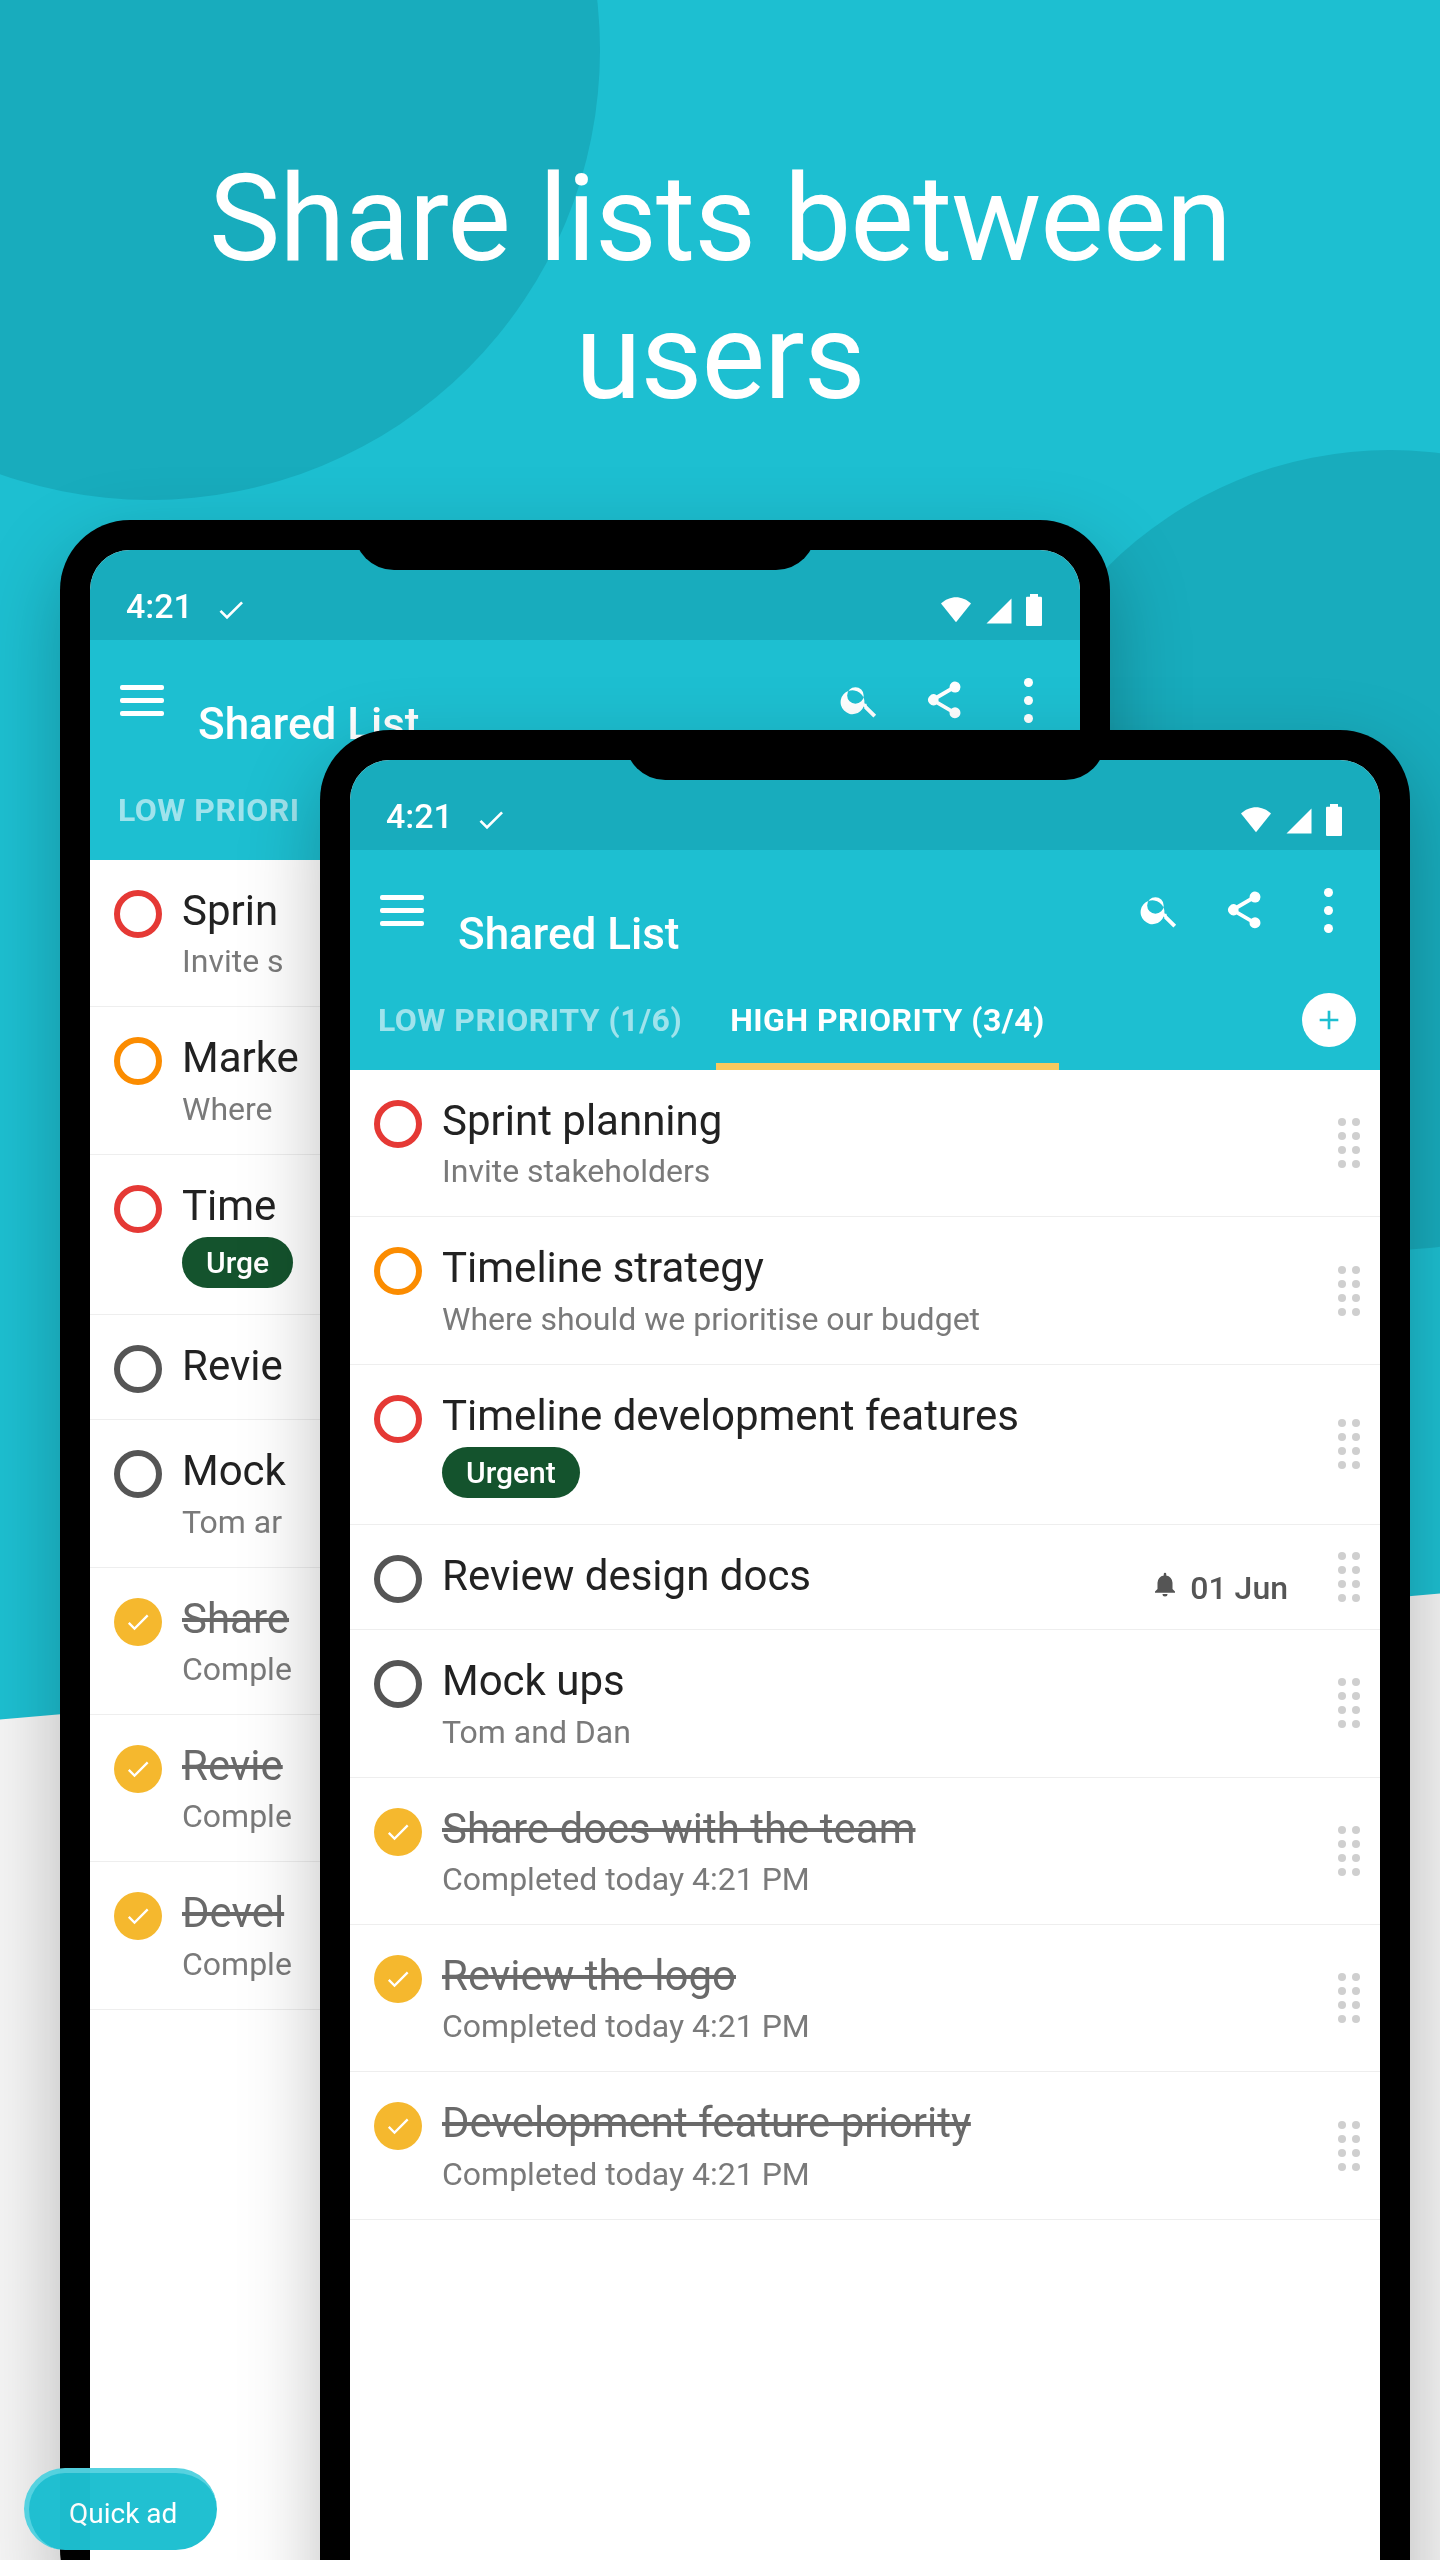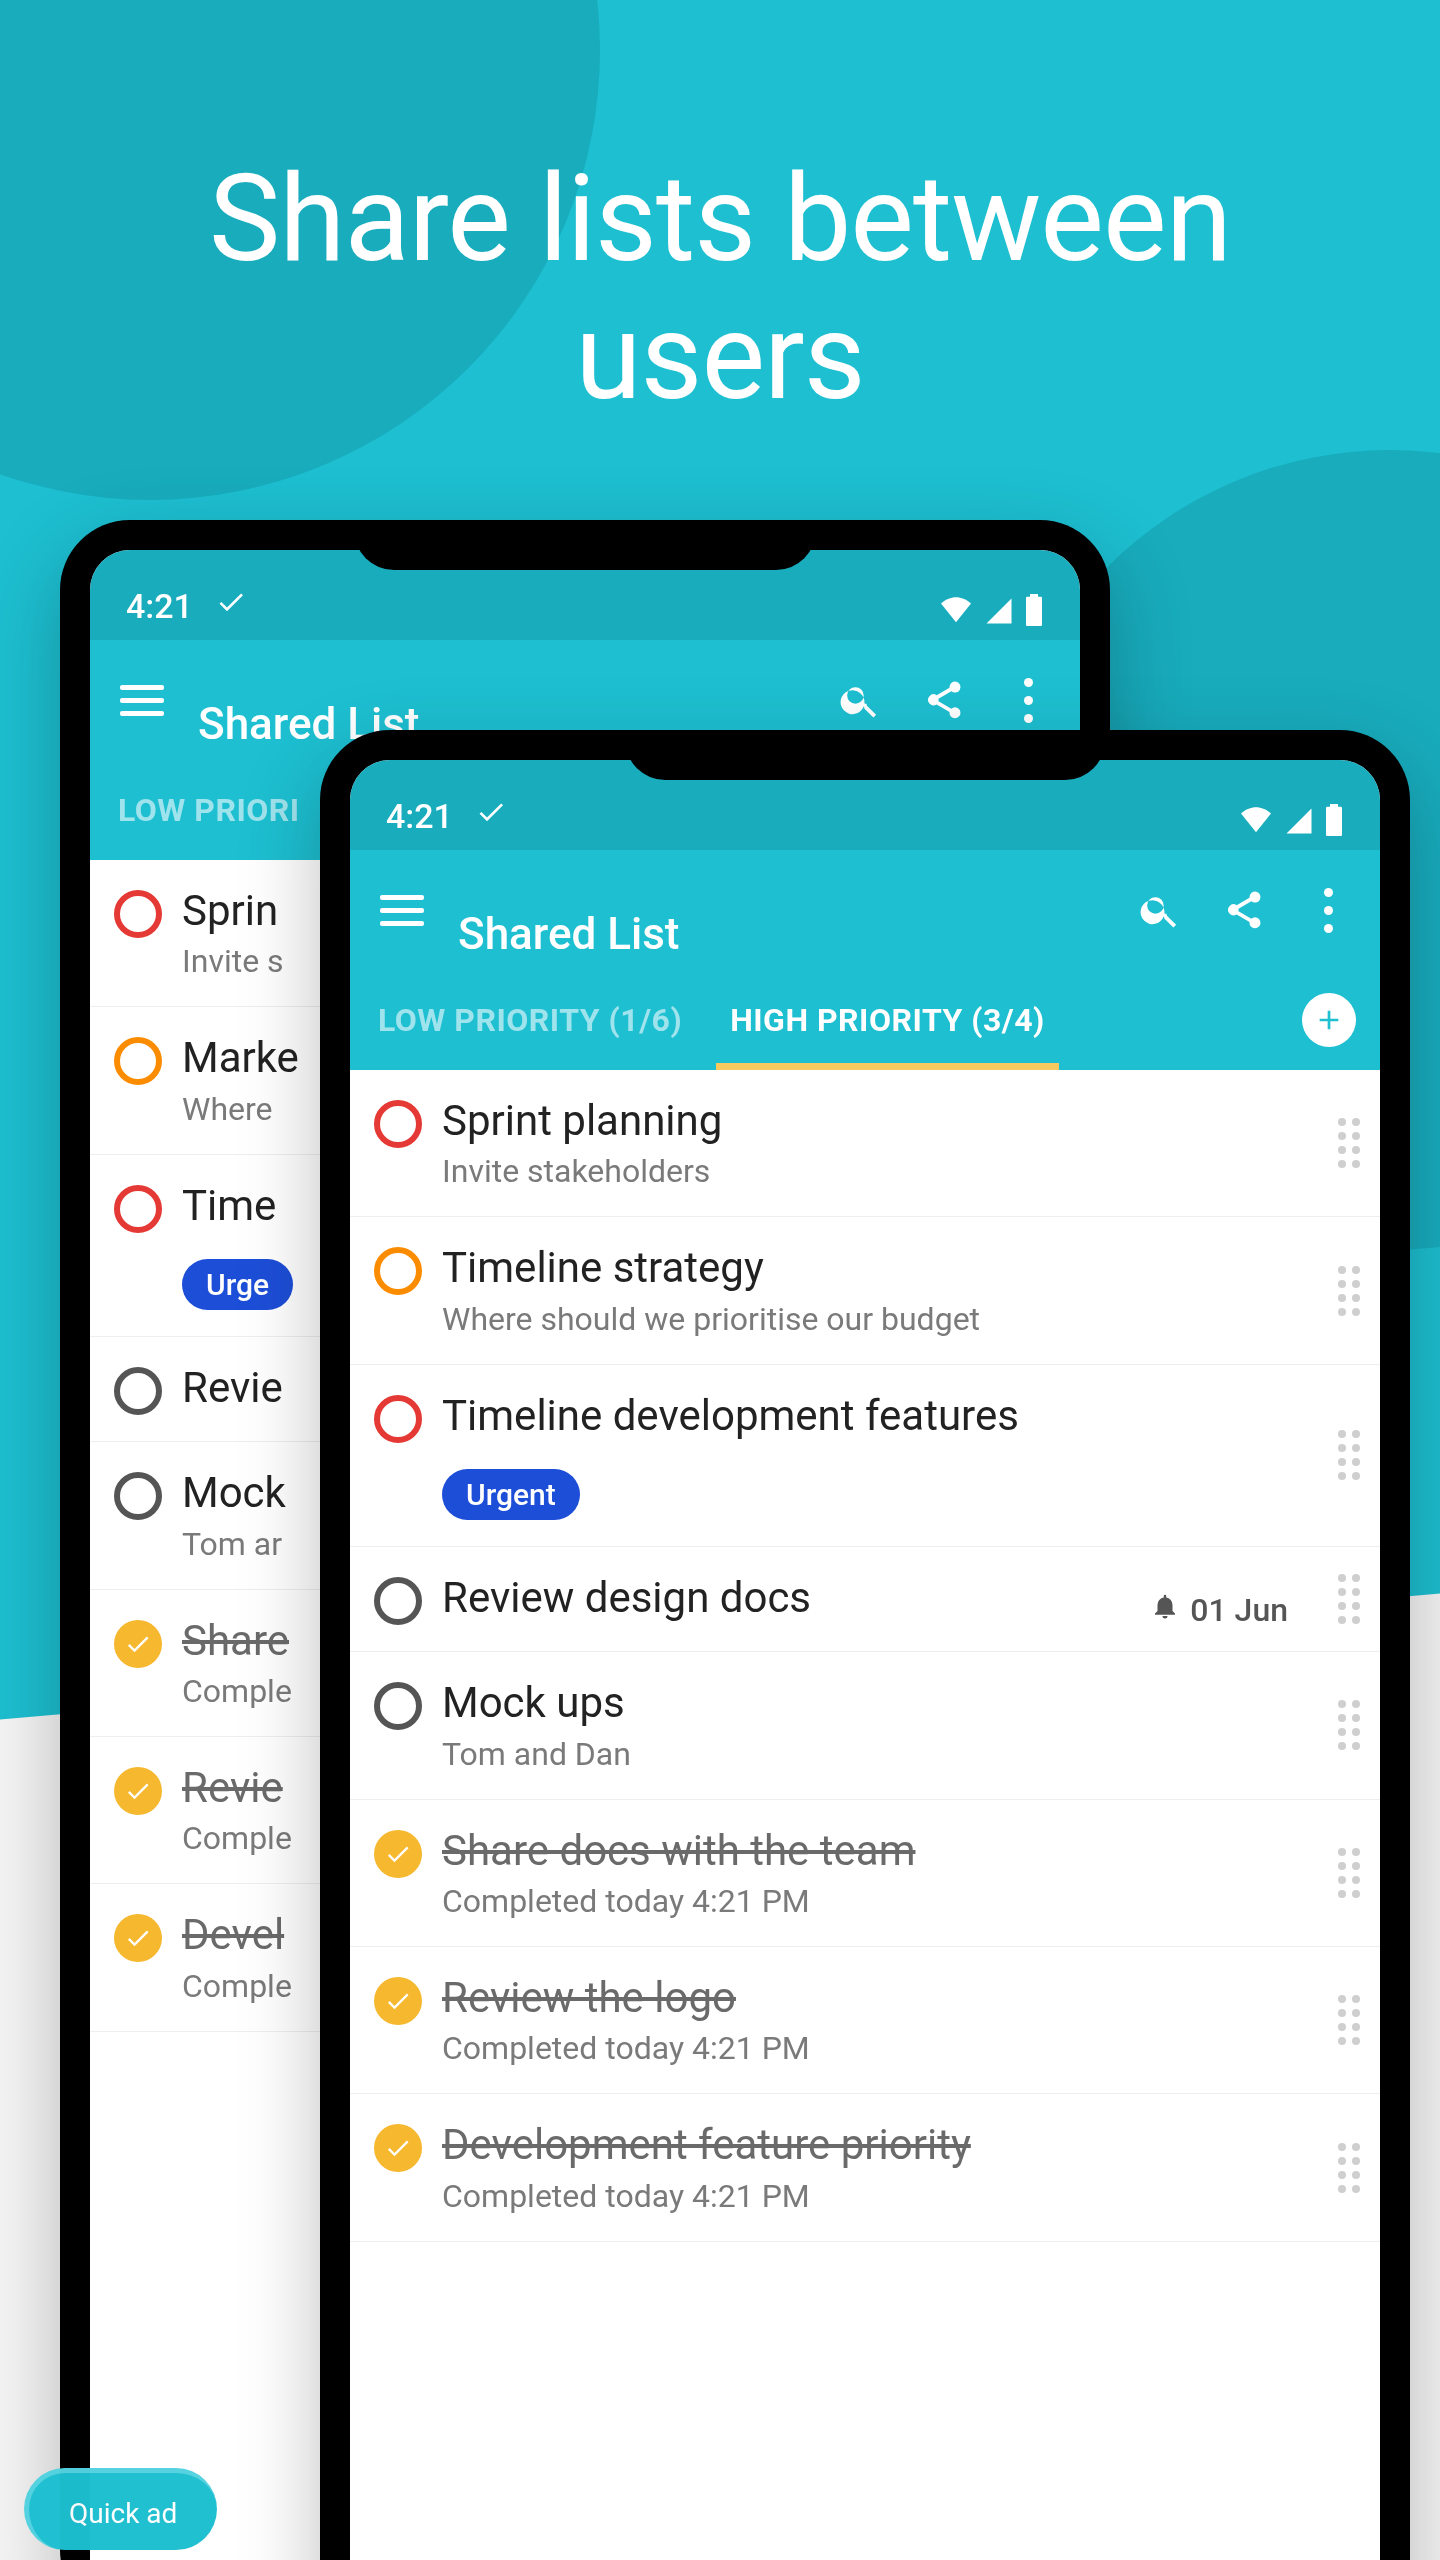--- a/index.html
+++ b/index.html
@@ -65,21 +65,21 @@
   .statusbar {
     position: relative;
     background: #18acbd;
     color: #fff;
     height: 90px;
     display: flex; align-items: flex-end; justify-content: space-between;
     padding: 0 36px 14px;
     font-size: 34px;
     font-weight: 500;
   }
-  .statusbar .left { display:flex; align-items:flex-start; gap:22px; }
+  .statusbar .left { display:flex; align-items:flex-end; gap:22px; }
   .statusbar .right { display:flex; align-items:flex-end; gap:10px; }
   .statusbar svg { fill:#fff; }
 
   
   .appbar {
     background: #1dbfd1;
     color: #fff;
     height: 120px;
     display: flex; align-items: center;
     padding: 0 24px;
@@ -130,22 +130,22 @@
   .ring.grey   { border-color:#555; }
   .check { width:100%;height:100%;border-radius:50%;background:#f5b82e;display:flex;align-items:center;justify-content:center;}
   .check svg{width:28px;height:28px;fill:#fff;}
 
   .task .body{ flex:1; min-width:0;}
   .task .ttl { font-size:42px; color:#222; line-height:1.2;}
   .task .ttl.done { text-decoration: line-through; color:#6a6a6a;}
   .task .sub { font-size:32px; color:#7a7a7a; margin-top:6px;}
 
   .badge {
-    display:inline-block; margin-top:28px;
-    background:#1d4ed8; color:#fff; font-size:30px; font-weight:500;
+    display:inline-block; margin-top:6px;
+    background:#14532d; color:#fff; font-size:30px; font-weight:500;
     padding:8px 24px; border-radius:34px;
   }
   .due {
     position:absolute; right:92px; bottom:22px;
     color:#555; font-size:32px; font-weight:500;
     display:flex; align-items:center; gap:10px;
   }
   .handle {
     position:absolute; right:20px; top:50%; transform:translateY(-50%);
     display:grid; grid-template-columns:repeat(2,8px); grid-auto-rows:8px; gap:6px;

